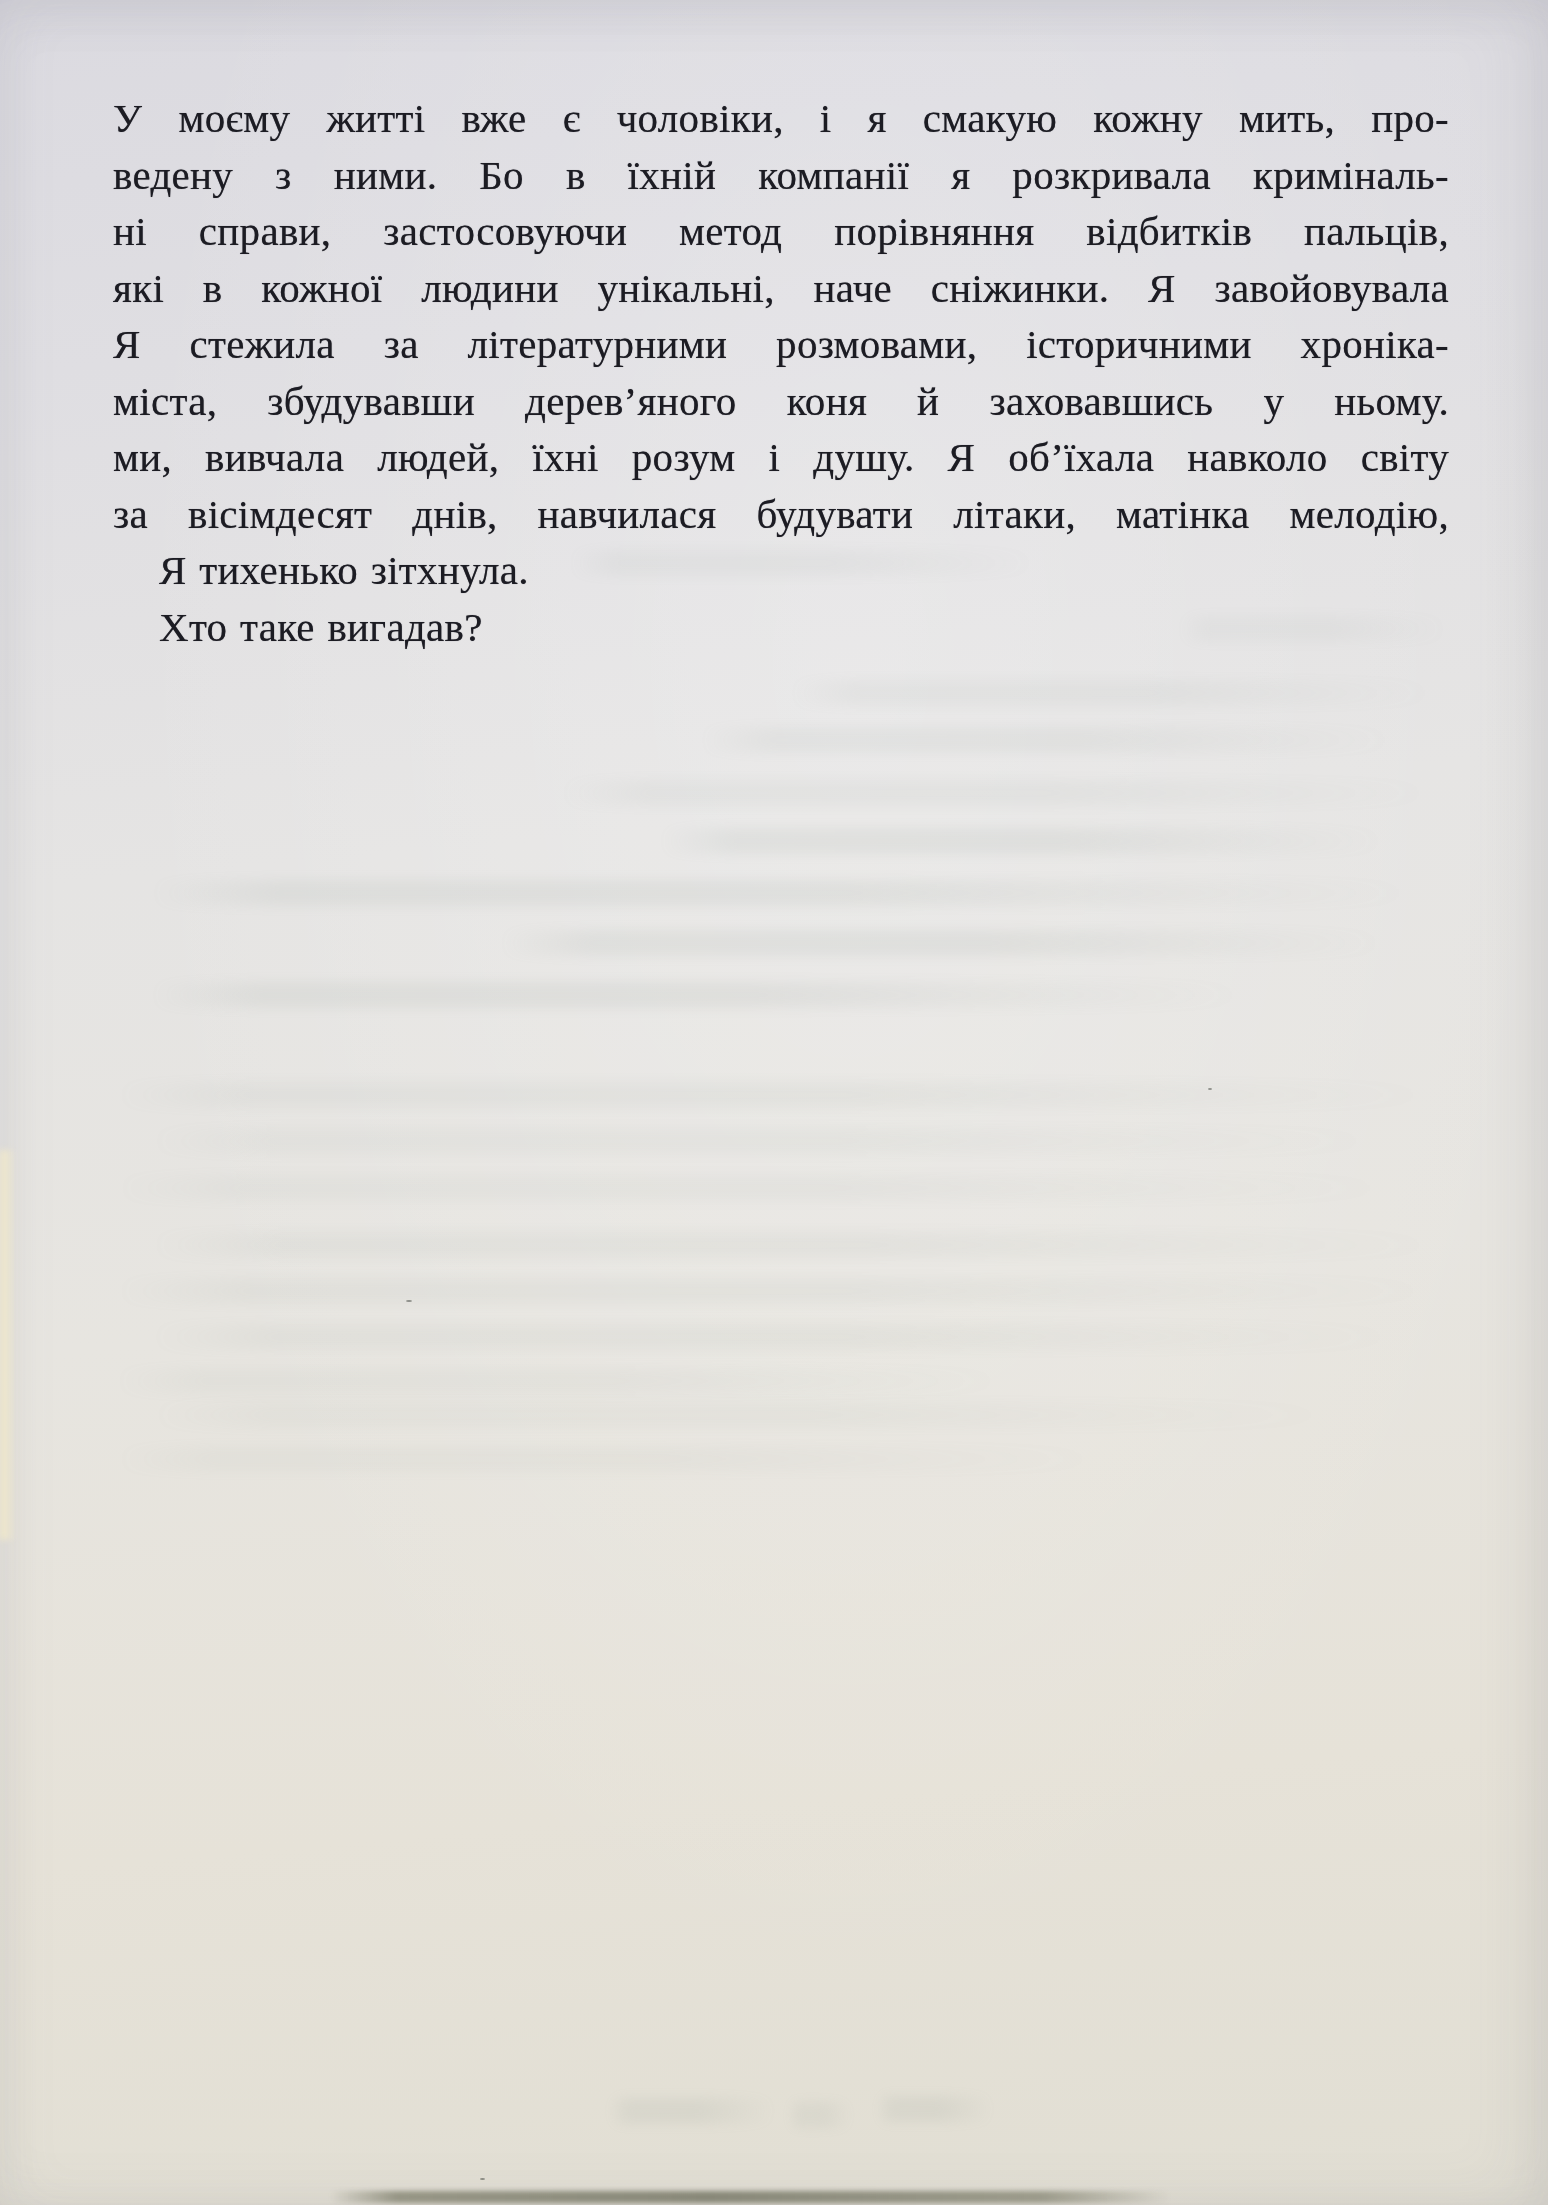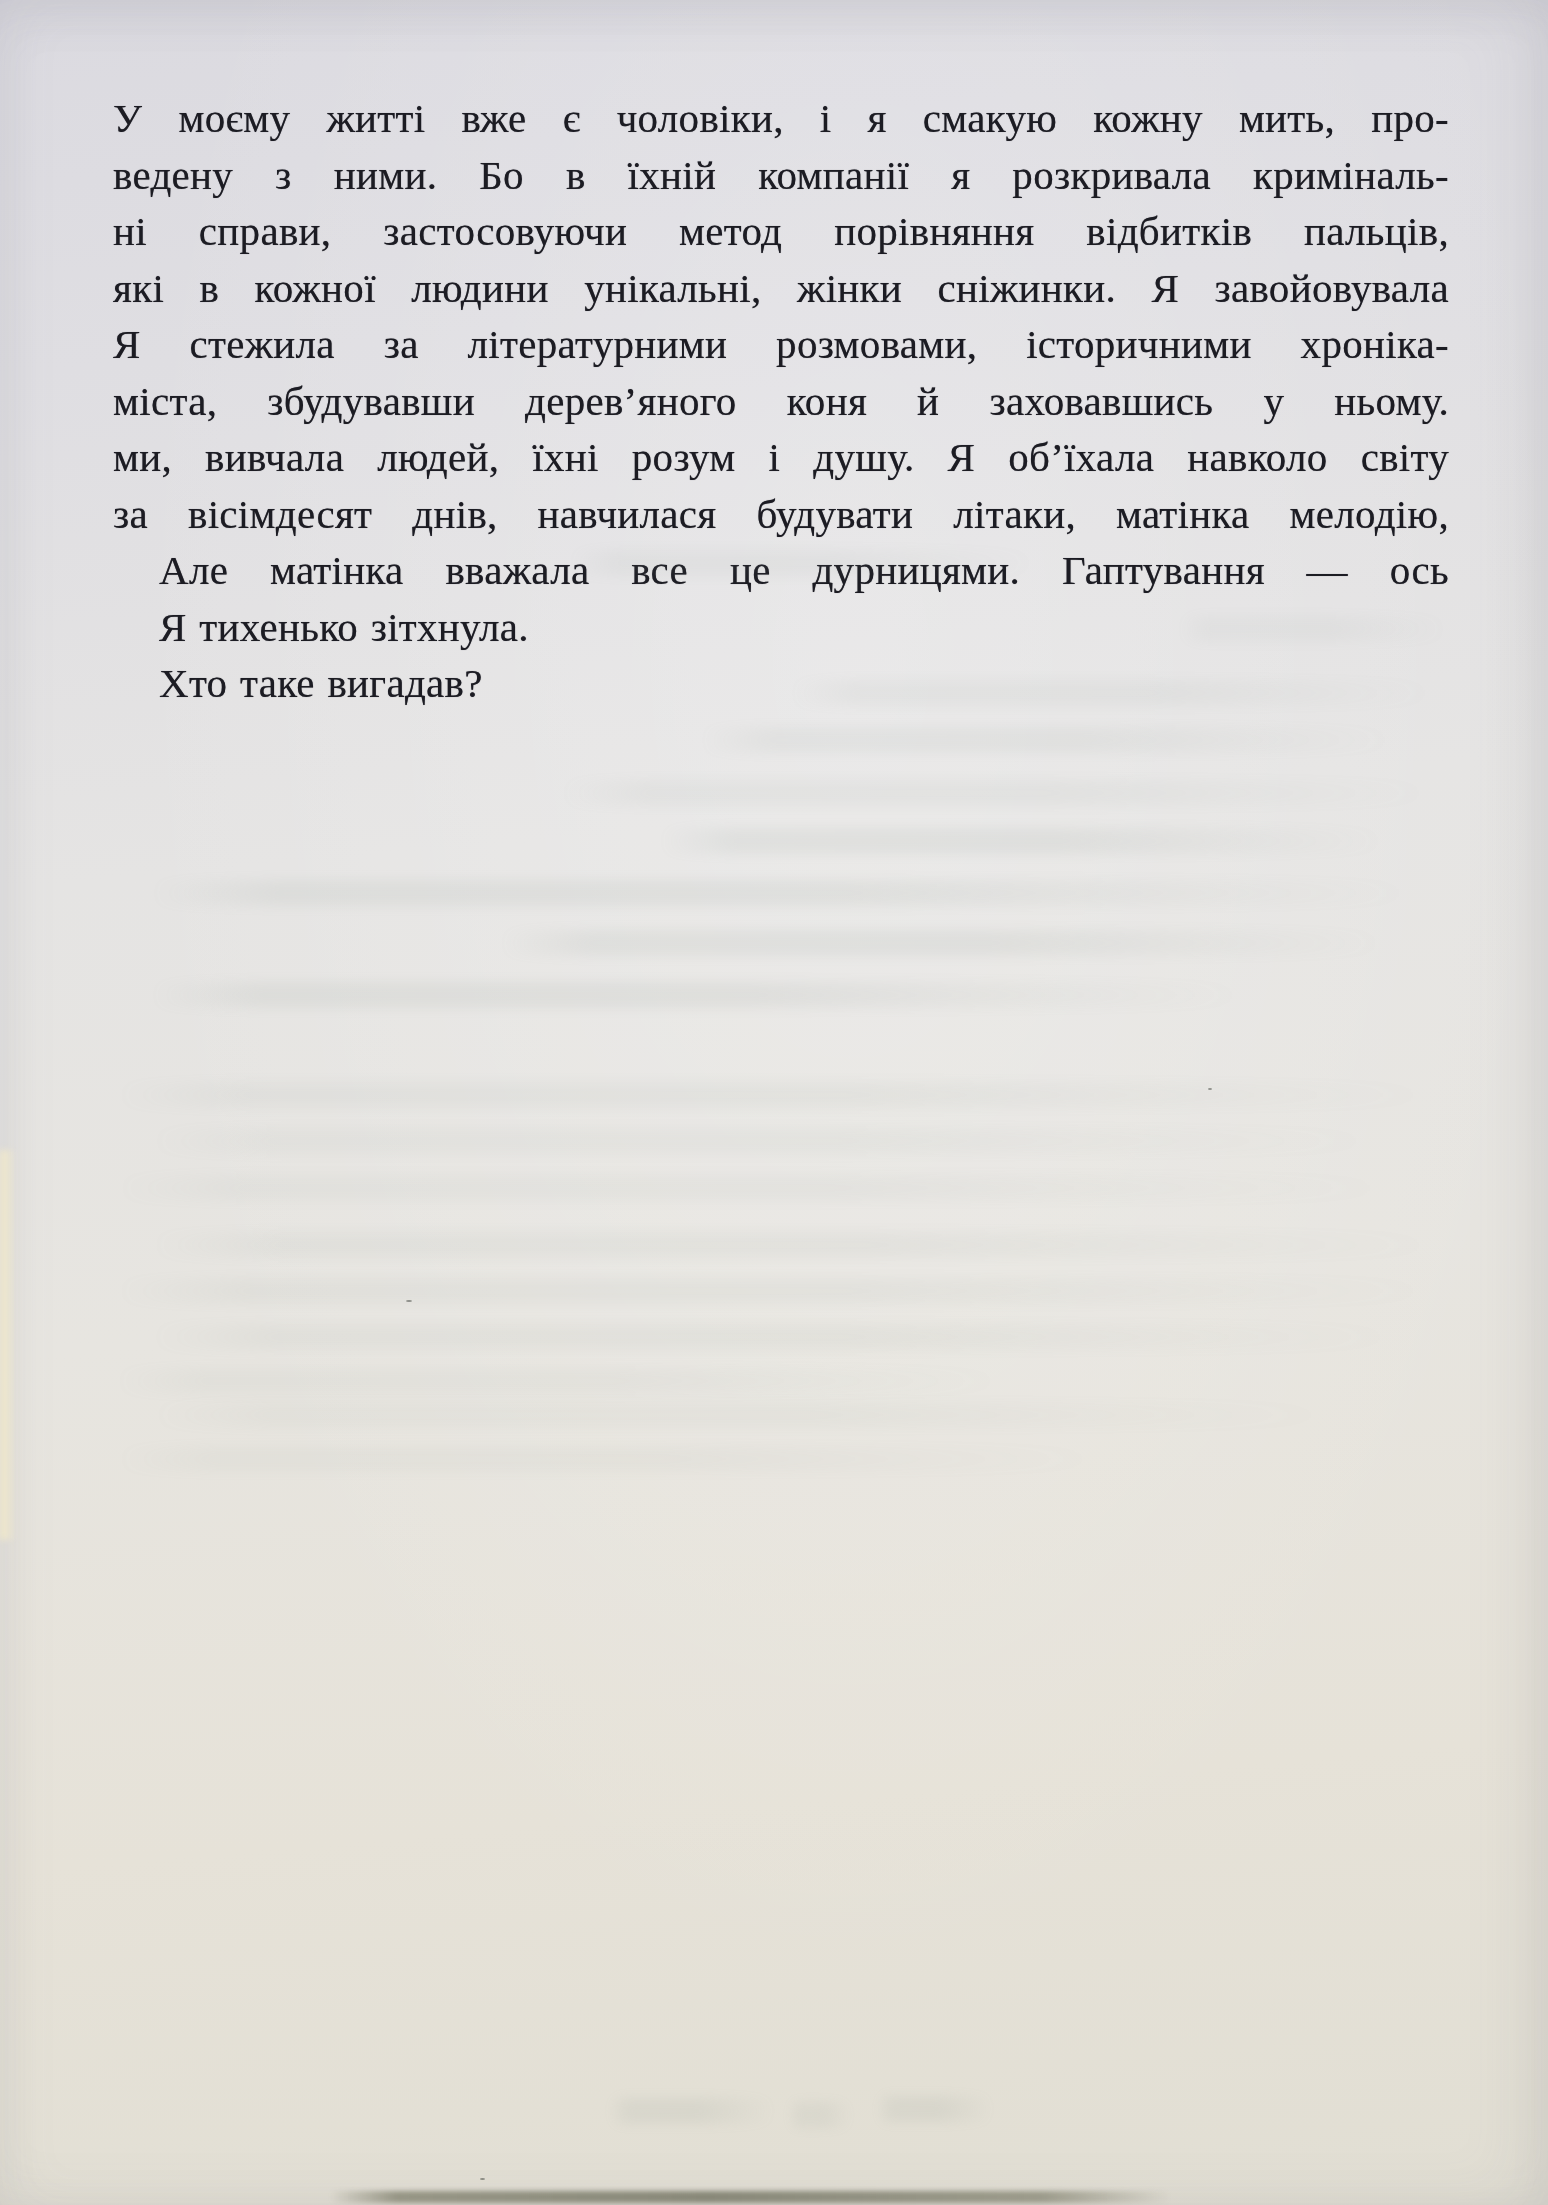--- a/index.html
+++ b/index.html
@@ -80,26 +80,25 @@
 </style>
 </head>
 <body>
 
 <div class="scan-page">
   <div class="edge-highlight"></div>
   <div class="text-block" id="text-block">
       <div class="line j">У моєму житті вже є чоловіки, і я смакую кожну мить, про-</div>
       <div class="line j">ведену з ними. Бо в їхній компанії я розкривала криміналь-</div>
       <div class="line j">ні справи, застосовуючи метод порівняння відбитків пальців,</div>
-      <div class="line j">які в кожної людини унікальні, жінки сніжинки. Я завойовувала</div>
+      <div class="line j">які в кожної людини унікальні, наче сніжинки. Я завойовувала</div>
       <div class="line j">Я стежила за літературними розмовами, історичними хроніка-</div>
       <div class="line j">міста, збудувавши дерев’яного коня й заховавшись у ньому.</div>
       <div class="line j">ми, вивчала людей, їхні розум і душу. Я об’їхала навколо світу</div>
       <div class="line j">за вісімдесят днів, навчилася будувати літаки, матінка мелодію,</div>
-      <div class="line j ind">Але матінка вважала все це дурницями. Гаптування — ось</div>
       <div class="line ind">Я тихенько зітхнула.</div>
       <div class="line ind">Хто таке вигадав?</div>
     </div>
   <div id="ghost-layer">
       <div class="ghost" style="left: 570px; top: 550px; width: 470px; opacity: 0.07;"></div>
       <div class="ghost" style="left: 1180px; top: 616px; width: 270px; opacity: 0.06;"></div>
       <div class="ghost" style="left: 790px; top: 680px; width: 650px; opacity: 0.07;"></div>
       <div class="ghost" style="left: 700px; top: 727px; width: 700px; opacity: 0.08;"></div>
       <div class="ghost" style="left: 560px; top: 780px; width: 880px; opacity: 0.07;"></div>
       <div class="ghost" style="left: 660px; top: 828px; width: 730px; opacity: 0.1;"></div>

